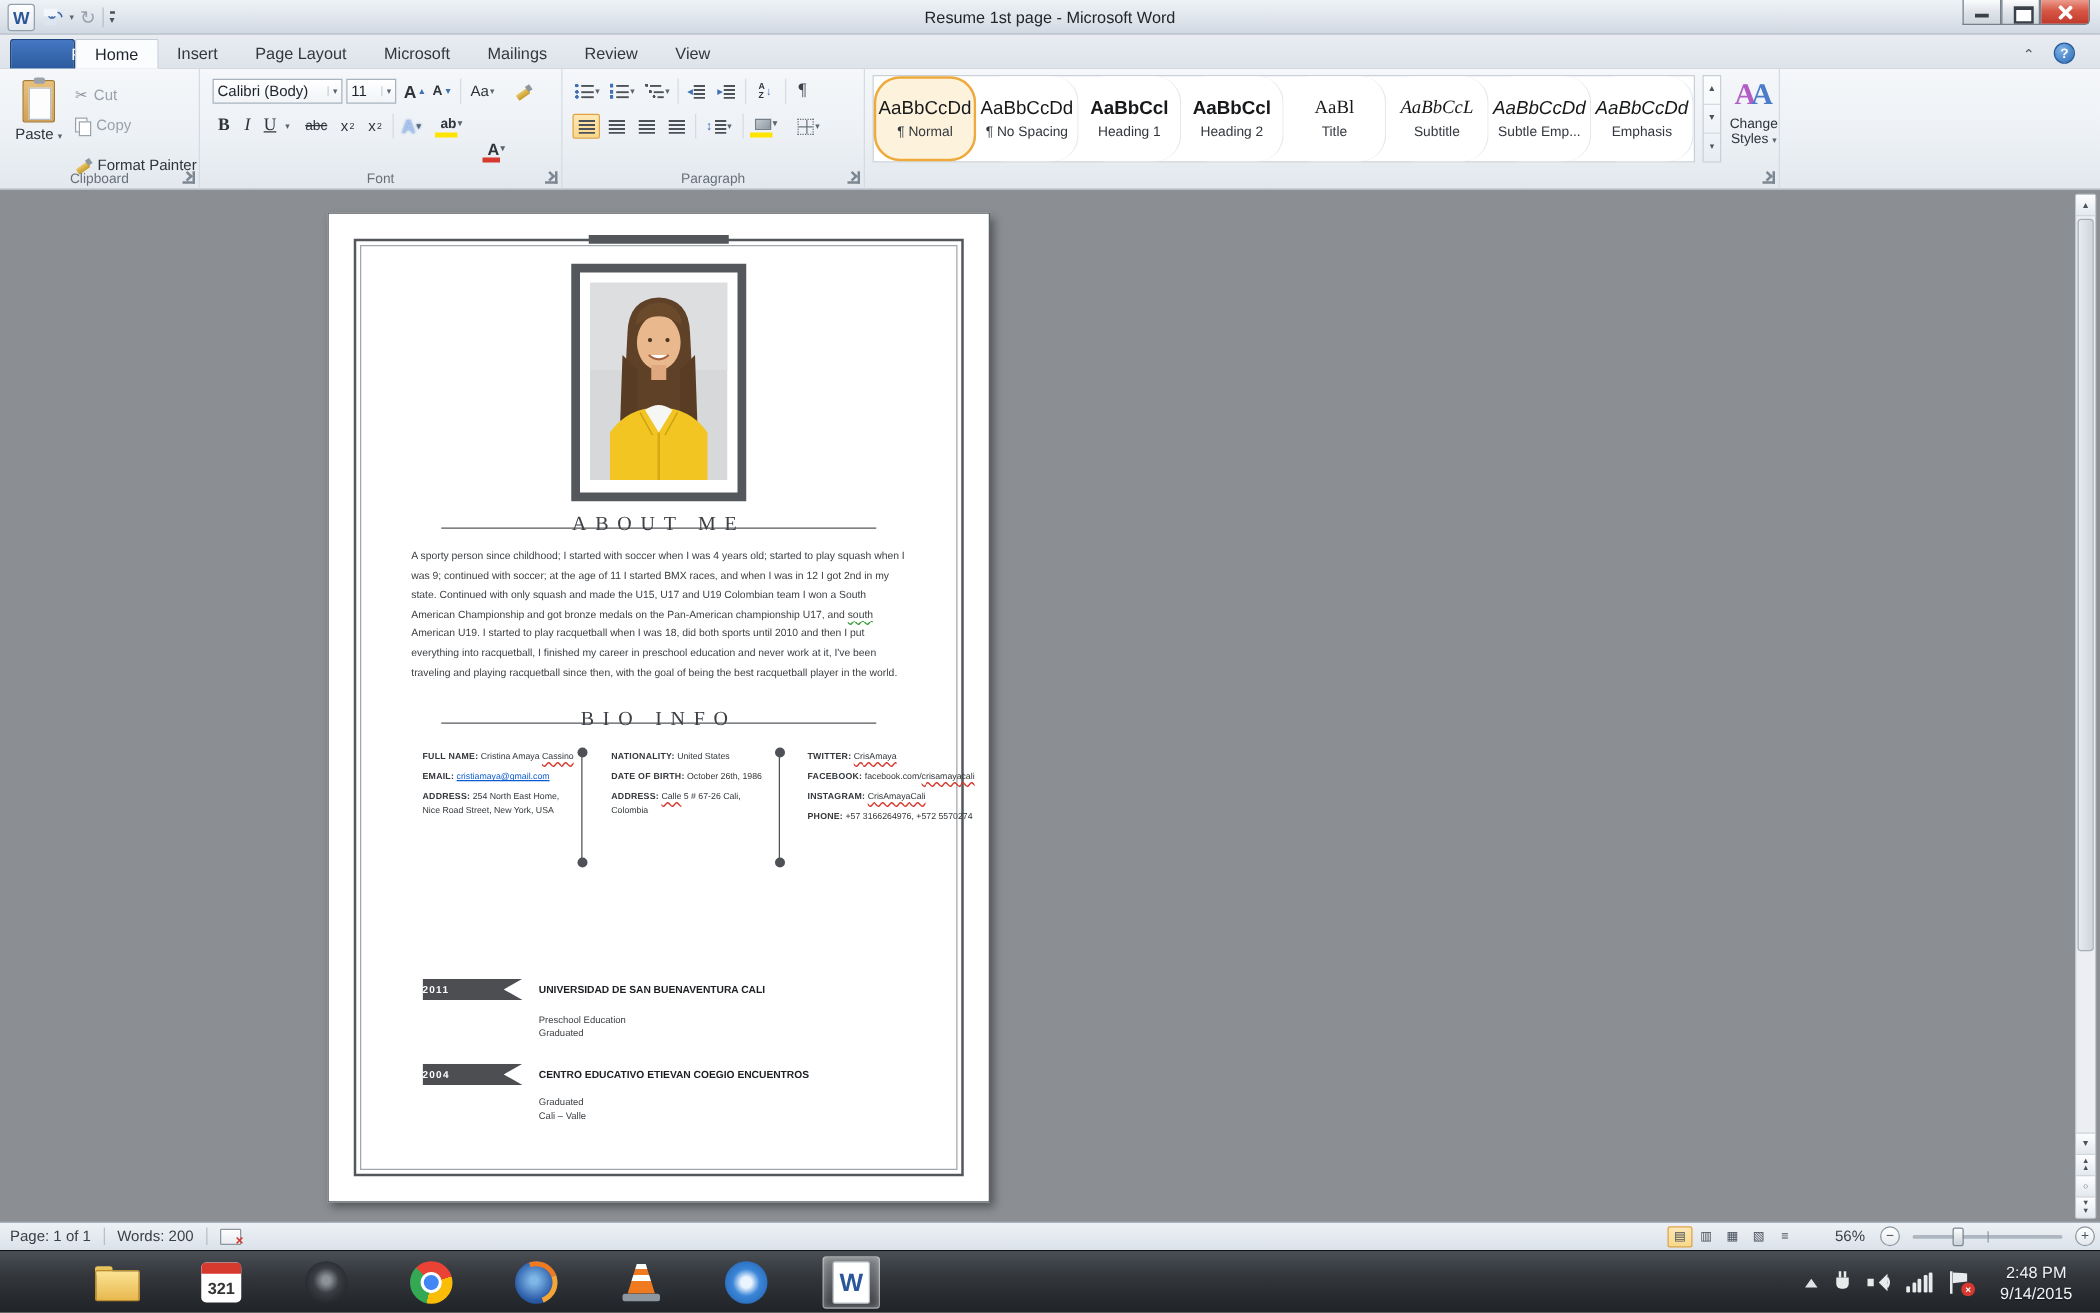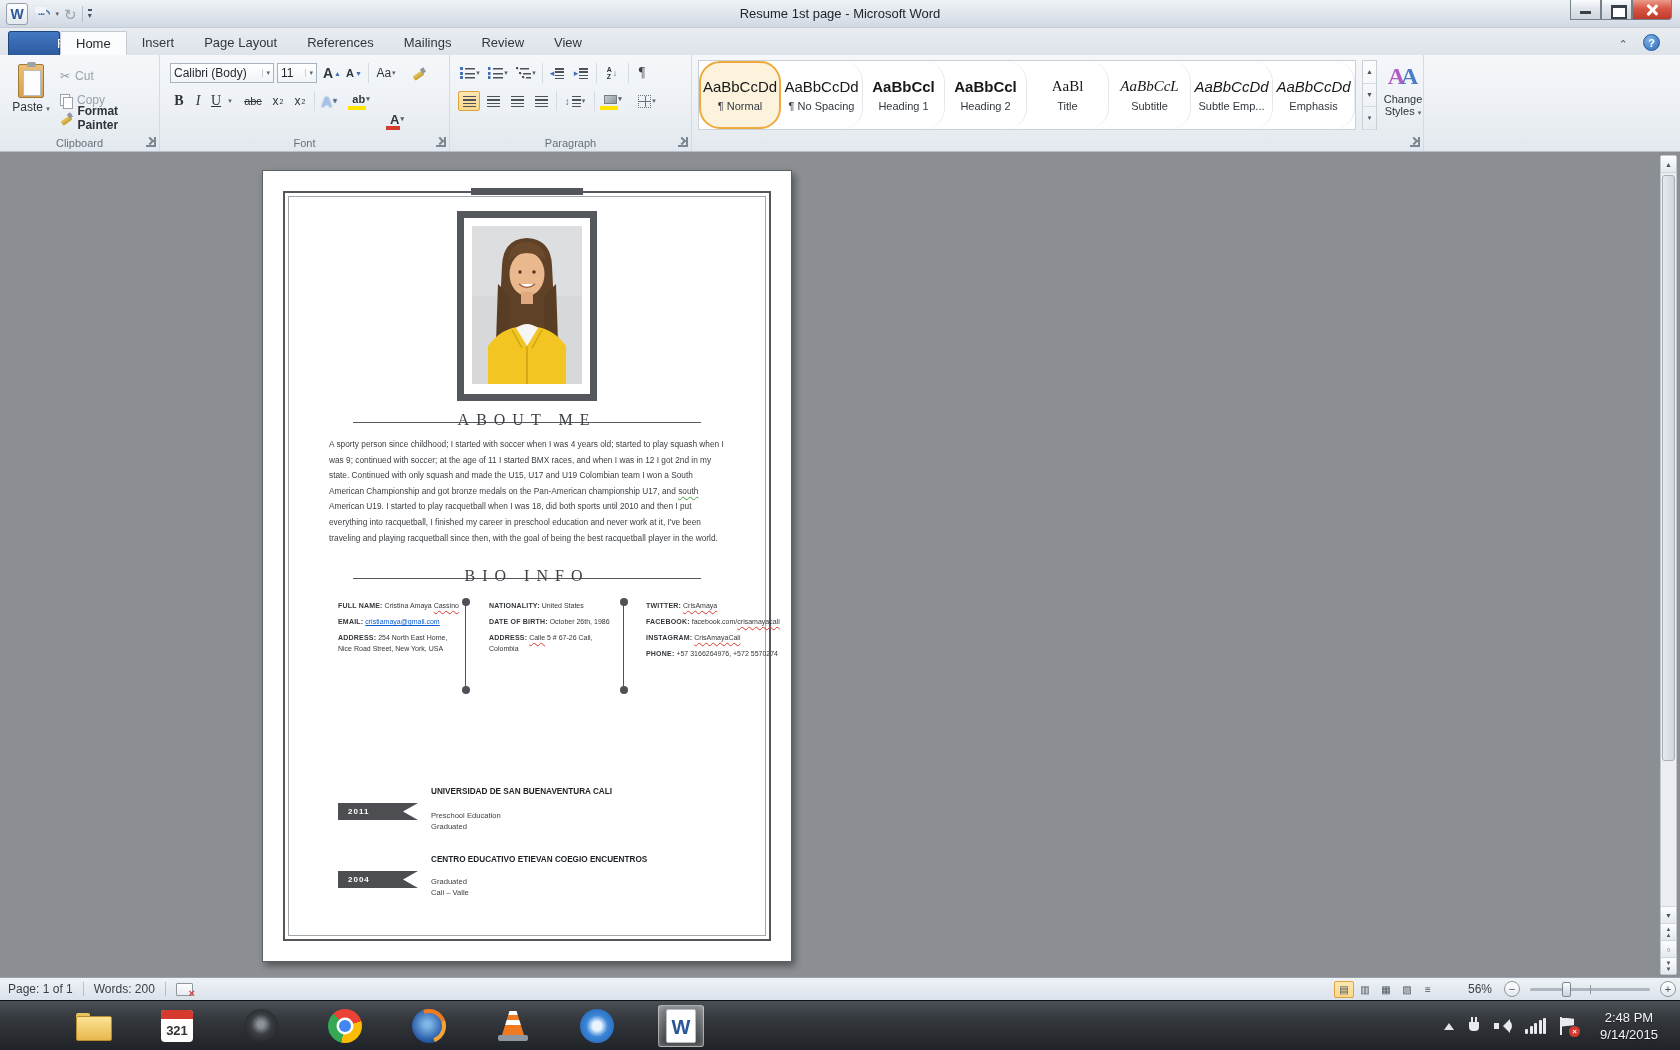--- a/index.html
+++ b/index.html
@@ -200,22 +200,22 @@
   .bio-col .row b{font-weight:bold;letter-spacing:.2px;}
   .bio-c1{left:75px;width:130px;}
   .bio-c2{left:226px;width:128px;}
   .bio-c3{left:383px;width:145px;}
   .bio-div{position:absolute;top:6px;width:1px;height:88px;background:#4e5257;}
   .bio-div::before,.bio-div::after{content:"";position:absolute;left:-3.5px;width:8px;height:8px;
     border-radius:50%;background:#4e5257;}
   .bio-div::before{top:-4px;} .bio-div::after{bottom:-4px;}
   .bd1{left:202px;} .bd2{left:360px;}
   .edu-banner{position:absolute;left:75px;width:80px;height:17px;background:#4c4e52;color:#fff;
-    font-size:8px;font-weight:bold;letter-spacing:1px;line-height:17px;padding-left:10px;
-    clip-path:polygon(0 0,100% 0,calc(100% - 15px) 50%,100% 100%,0 100%);margin-top:20px;}
+    font-size:8px;font-weight:bold;letter-spacing:1px;line-height:17px;
+    clip-path:polygon(0 0,100% 0,calc(100% - 15px) 50%,100% 100%,0 100%);}
   .edu-school{position:absolute;left:168px;font-size:8.2px;font-weight:bold;color:#1c1f23;white-space:nowrap;}
   .edu-line{position:absolute;left:168px;font-size:7.6px;color:#3d4145;white-space:nowrap;}
   .eb1{top:612px;} .es1{top:616px;} .el1a{top:640px;} .el1b{top:651px;}
   .eb2{top:680px;} .es2{top:684px;} .el2a{top:706px;} .el2b{top:717px;}
 
   
   .vscroll{position:absolute;top:2px;right:3px;bottom:2px;width:17px;display:flex;flex-direction:column;
     background:#eceef1;border:1px solid #c2c8cf;border-radius:2px;}
   .sc-btn{height:17px;text-align:center;font-size:7px;color:#4a525c;line-height:17px;
     background:linear-gradient(#fdfdfe,#e4e9ee);border-bottom:1px solid #d0d6dc;}
@@ -334,21 +334,21 @@
       <div class="winbtn max"></div>
       <div class="winbtn close"></div>
     </div>
   </div>
 
   <div class="tabrow">
     <div class="file-tab">File</div>
     <div class="tab active">Home</div>
     <div class="tab">Insert</div>
     <div class="tab">Page Layout</div>
-    <div class="tab">References</div>
+    <div class="tab">Microsoft</div>
     <div class="tab">Mailings</div>
     <div class="tab">Review</div>
     <div class="tab">View</div>
     <div class="ribbon-min">⌃</div>
     <div class="help-btn">?</div>
   </div>
 
   <div class="ribbon">
 
     <div class="group g-clipboard">
@@ -358,21 +358,21 @@
         <span class="mini-caret">▾</span>
       </div>
       <div class="small-cmd disabled" style="top:10px;">
         <span class="ic-cut">✂</span>
         <span>Cut</span>
       </div>
       <div class="small-cmd disabled" style="top:34px;">
         <span class="ic-copy"></span>
         <span>Copy</span>
       </div>
-      <div class="small-cmd" style="top:52px;font-weight:bold;">
+      <div class="small-cmd" style="top:66px;">
         <span class="ic-brush"></span>
         <span>Format Painter</span>
       </div>
       <div class="group-label">Clipboard</div>
       <div class="launcher"></div>
     </div>
 
     <div class="group g-font">
       <div class="combo" style="left:10px;top:8px;width:104px;">
         <span>Calibri (Body)</span>

